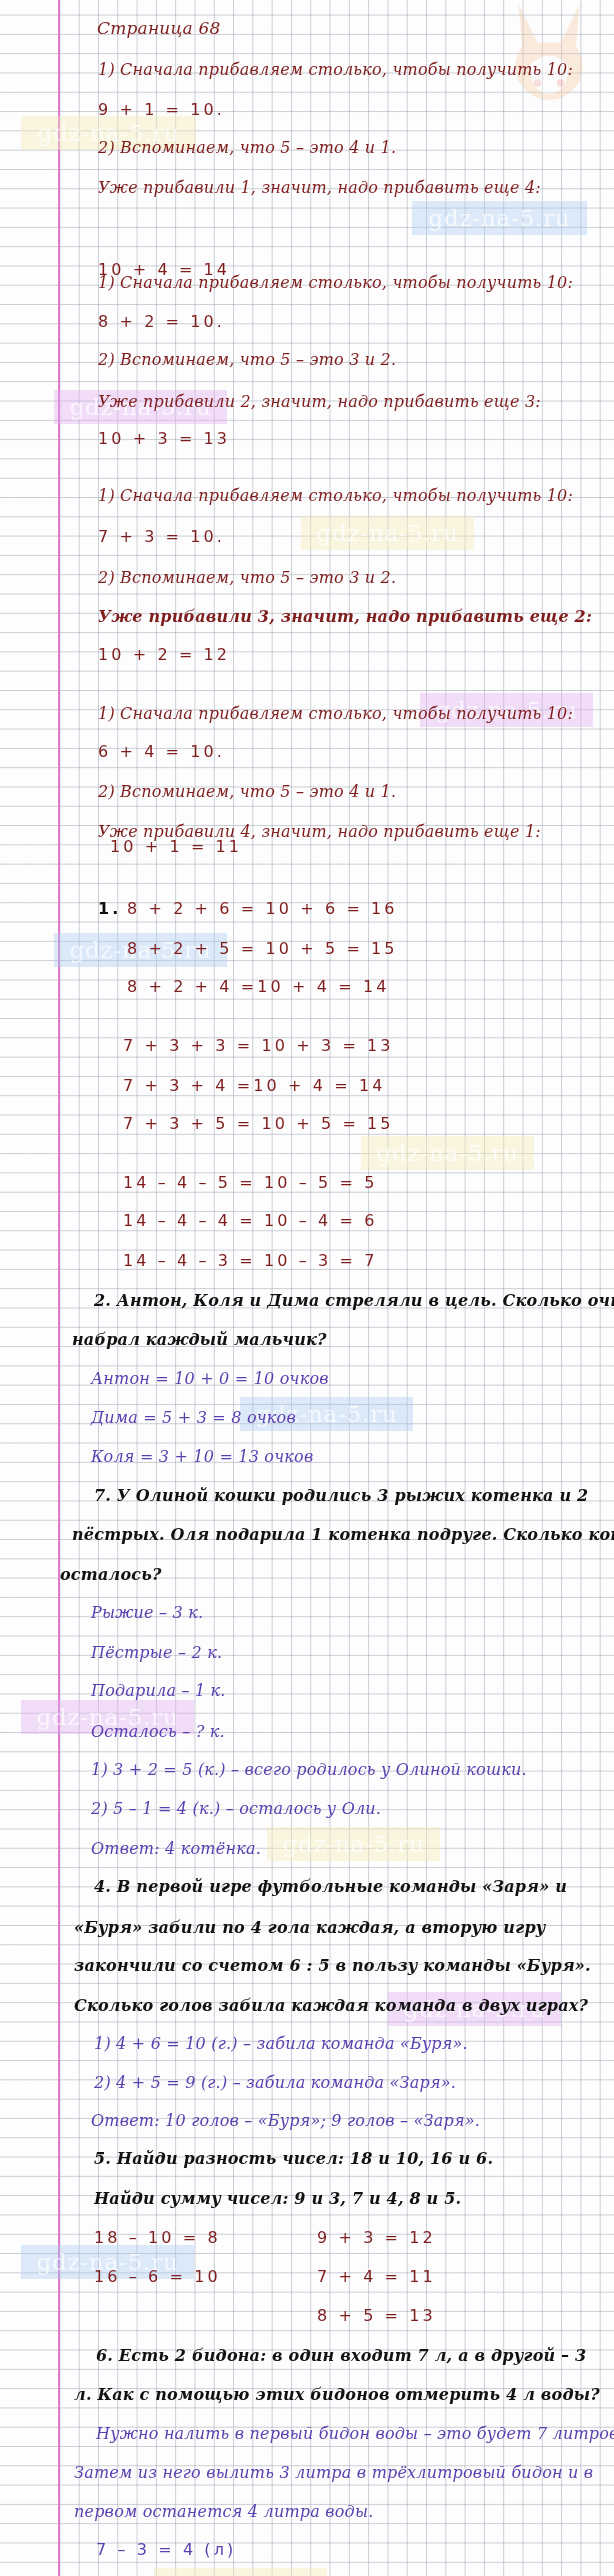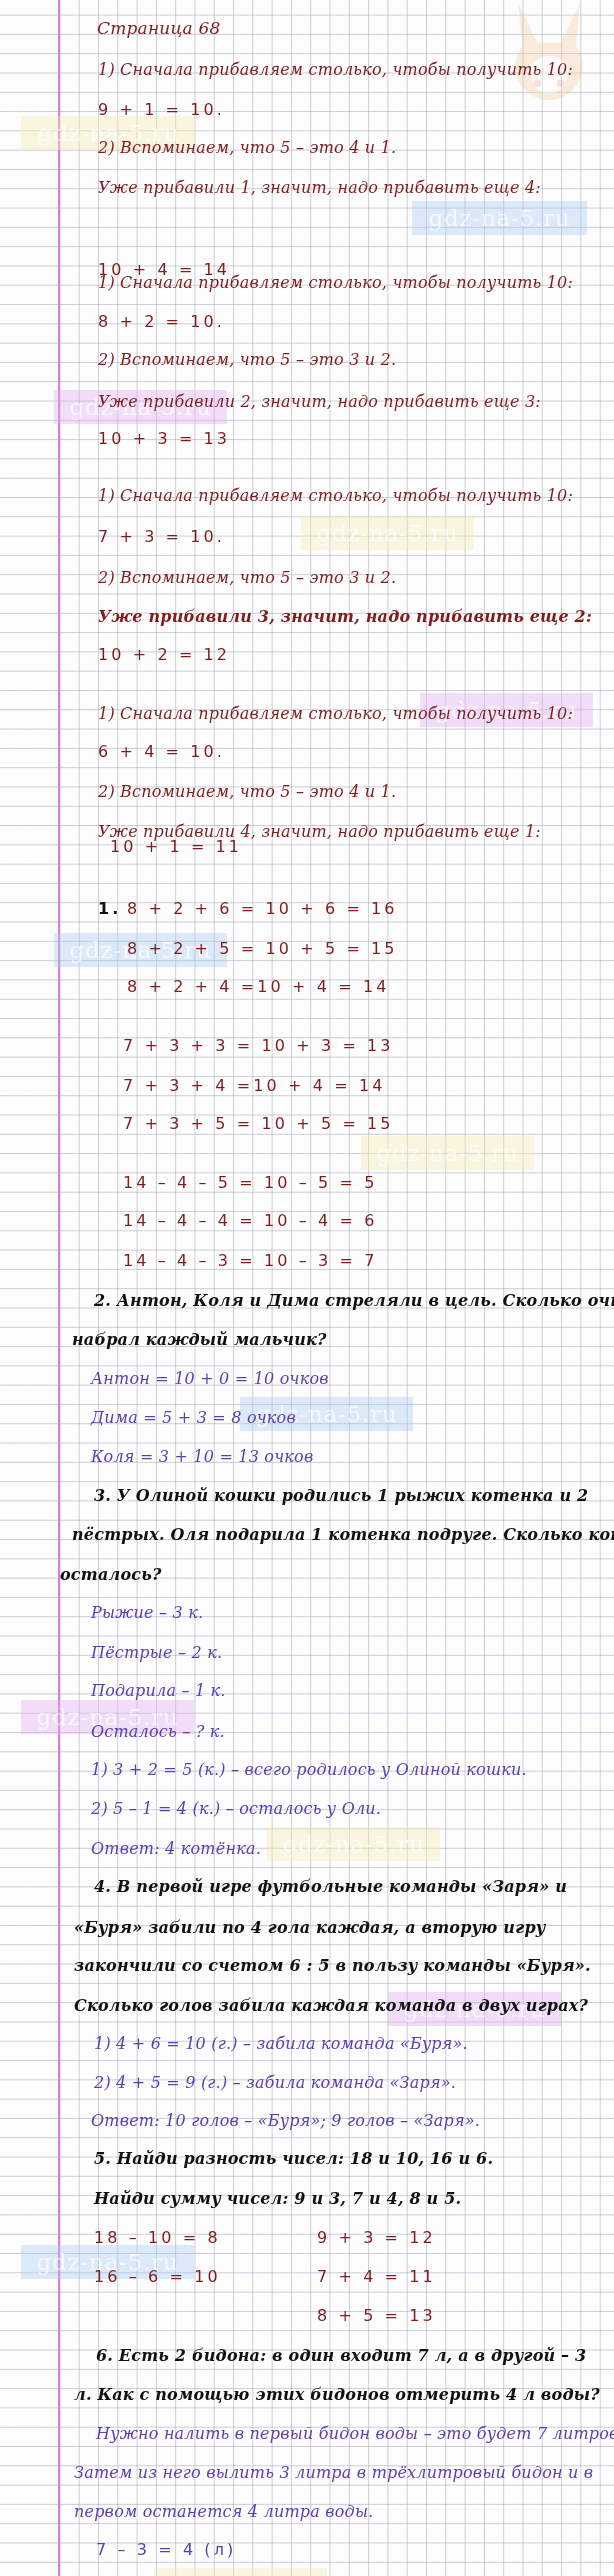--- a/index.html
+++ b/index.html
@@ -121,21 +121,21 @@
 <div class="line sol num" style="left:123px; top:1182px;">14 – 4 – 5 = 10 – 5 = 5</div>
 <div class="line sol num" style="left:123px; top:1220px;">14 – 4 – 4 = 10 – 4 = 6</div>
 <div class="line sol num" style="left:123px; top:1260px;">14 – 4 – 3 = 10 – 3 = 7</div>
 
 <div class="line task" style="left:94px; top:1300px;">2. Антон, Коля и Дима стреляли в цель. Сколько очков</div>
 <div class="line task" style="left:72px; top:1339px;">набрал каждый мальчик?</div>
 <div class="line ans" style="left:91px; top:1378px;">Антон = 10 + 0 = 10 очков</div>
 <div class="line ans" style="left:91px; top:1417px;">Дима = 5 + 3 = 8 очков</div>
 <div class="line ans" style="left:91px; top:1456px;">Коля = 3 + 10 = 13 очков</div>
 
-<div class="line task" style="left:94px; top:1495px;">3. У Олиной кошки родились 1 рыжих котенка и 2</div>
+<div class="line task" style="left:94px; top:1495px;">7. У Олиной кошки родились 3 рыжих котенка и 2</div>
 <div class="line task" style="left:72px; top:1534px;">пёстрых. Оля подарила 1 котенка подруге. Сколько котят</div>
 <div class="line task" style="left:60px; top:1574px;">осталось?</div>
 <div class="line ans" style="left:91px; top:1612px;">Рыжие – 3 к.</div>
 <div class="line ans" style="left:91px; top:1652px;">Пёстрые – 2 к.</div>
 <div class="line ans" style="left:91px; top:1690px;">Подарила – 1 к.</div>
 <div class="line ans" style="left:91px; top:1731px;">Осталось – ? к.</div>
 <div class="line ans" style="left:91px; top:1769px;">1) 3 + 2 = 5 (к.) – всего родилось у Олиной кошки.</div>
 <div class="line ans" style="left:91px; top:1808px;">2) 5 – 1 = 4 (к.) – осталось у Оли.</div>
 <div class="line ans" style="left:91px; top:1848px;">Ответ: 4 котёнка.</div>
 

